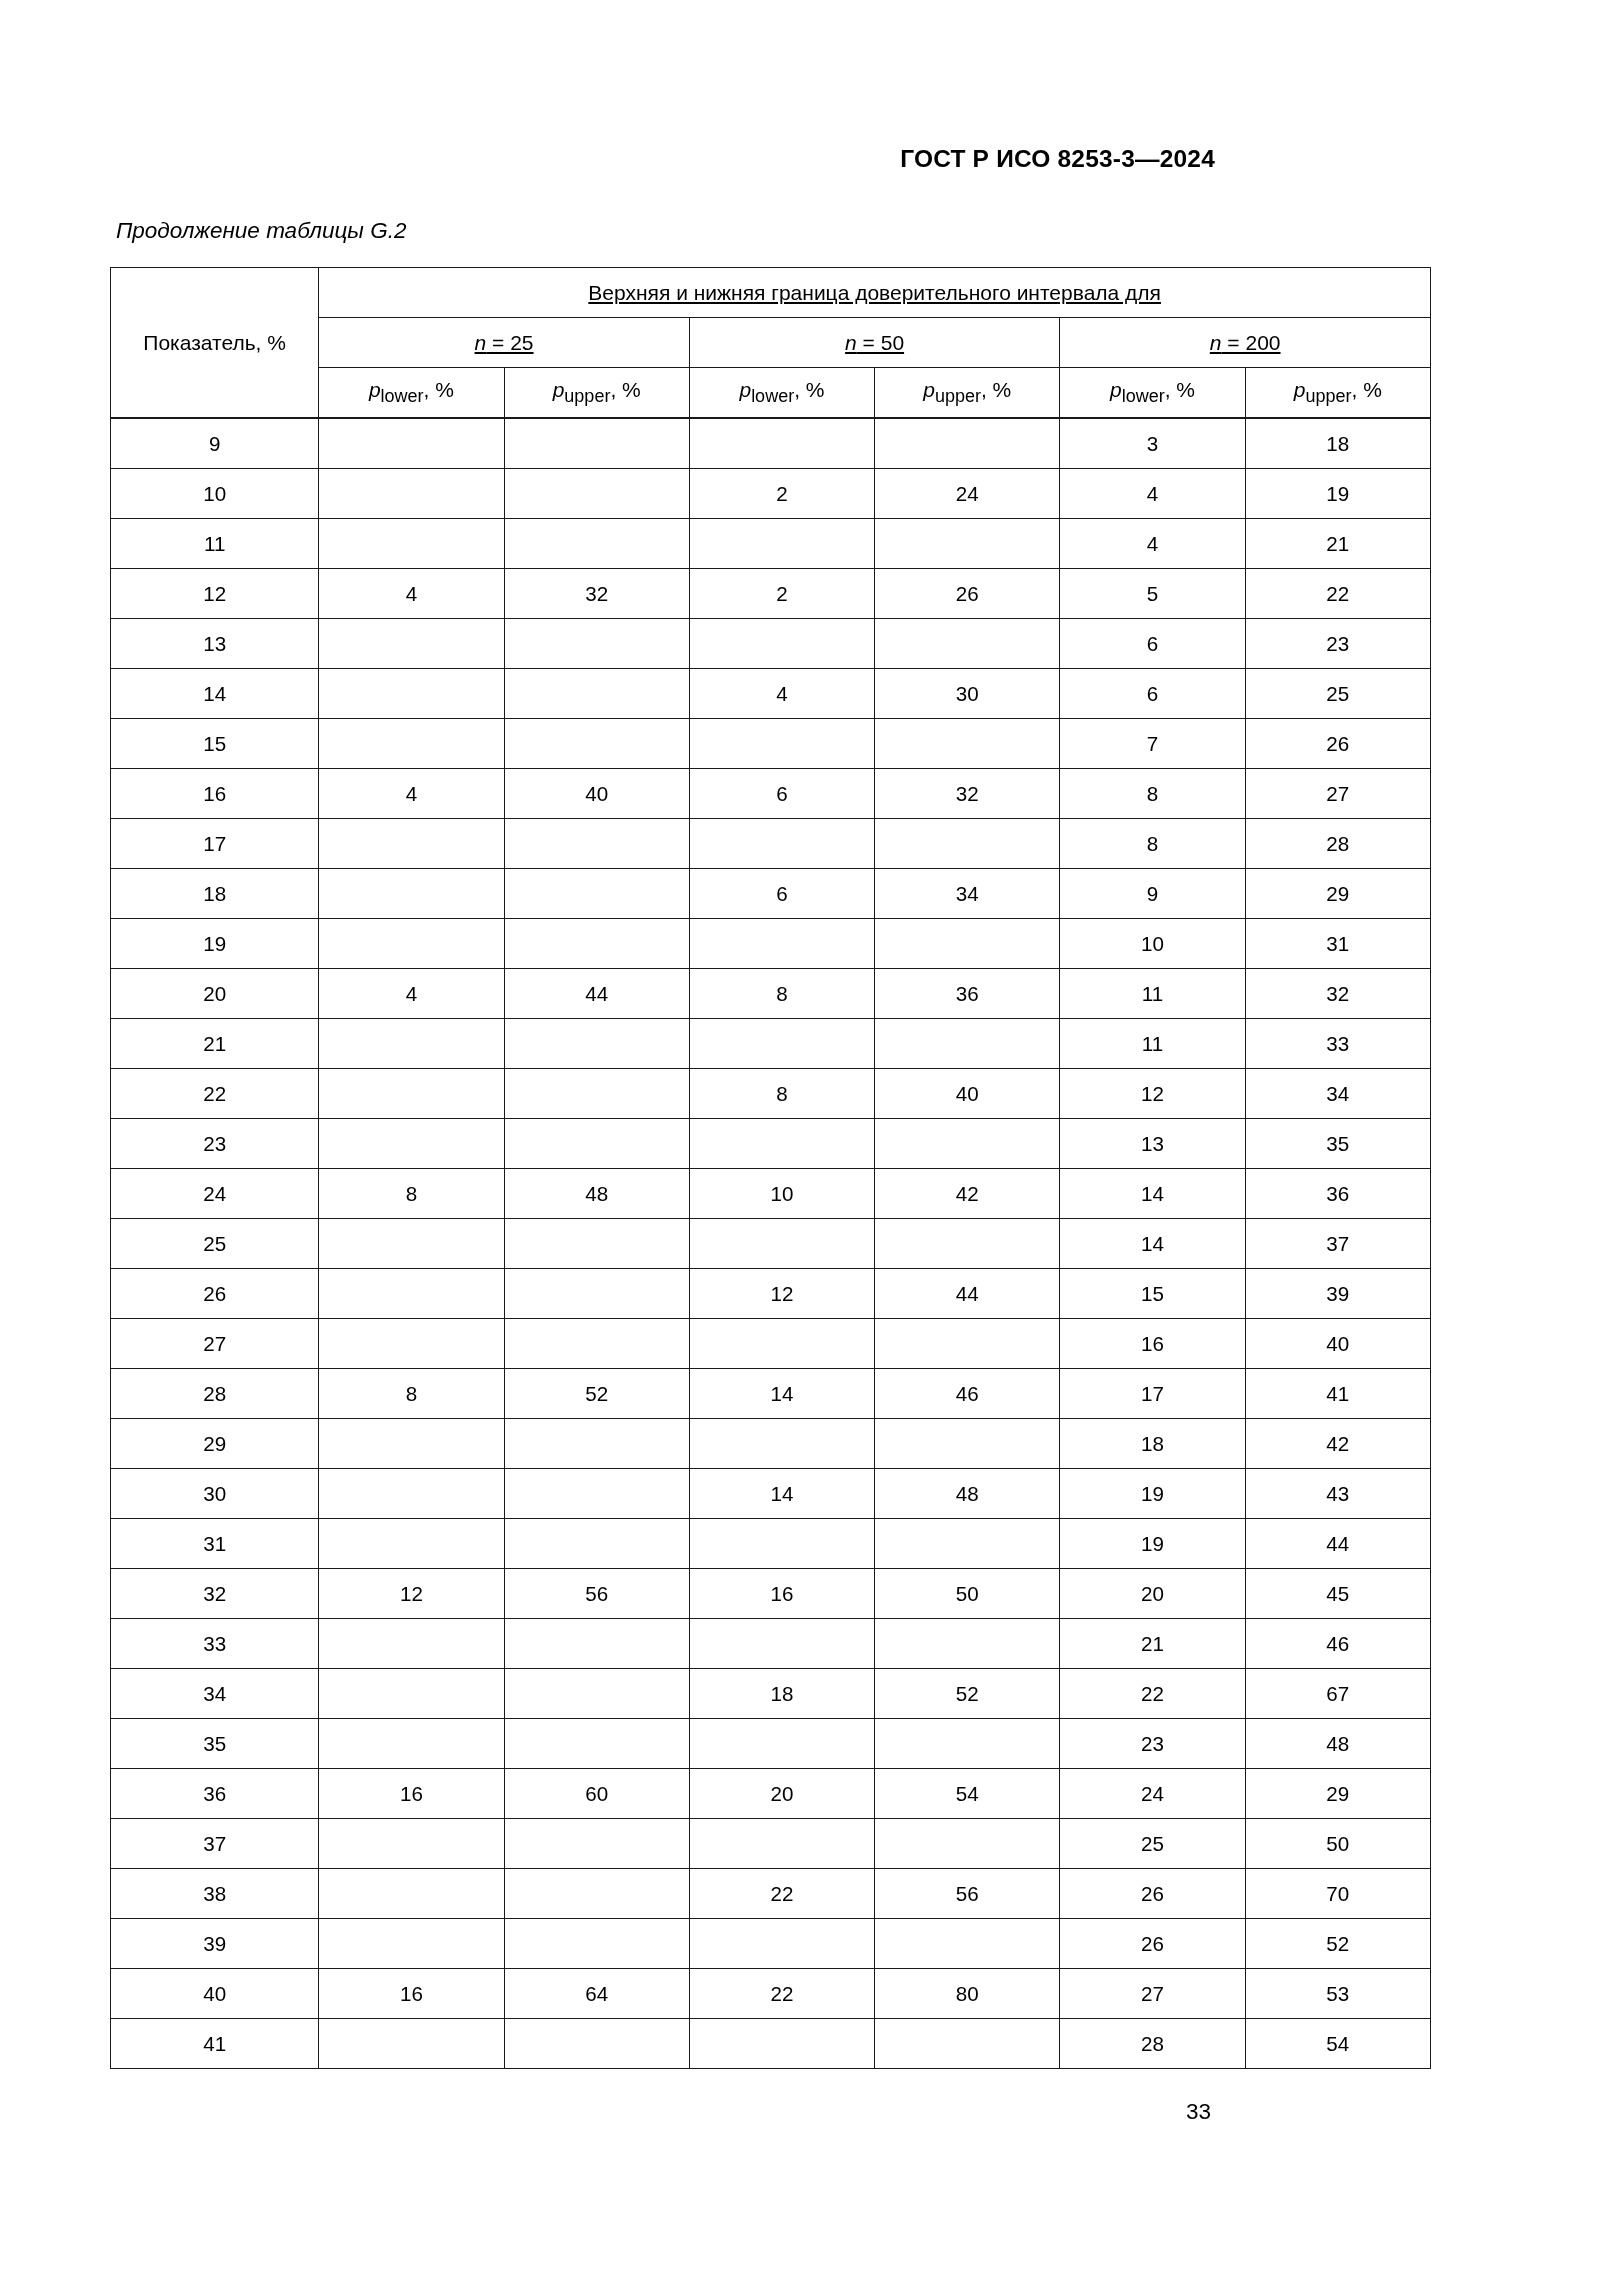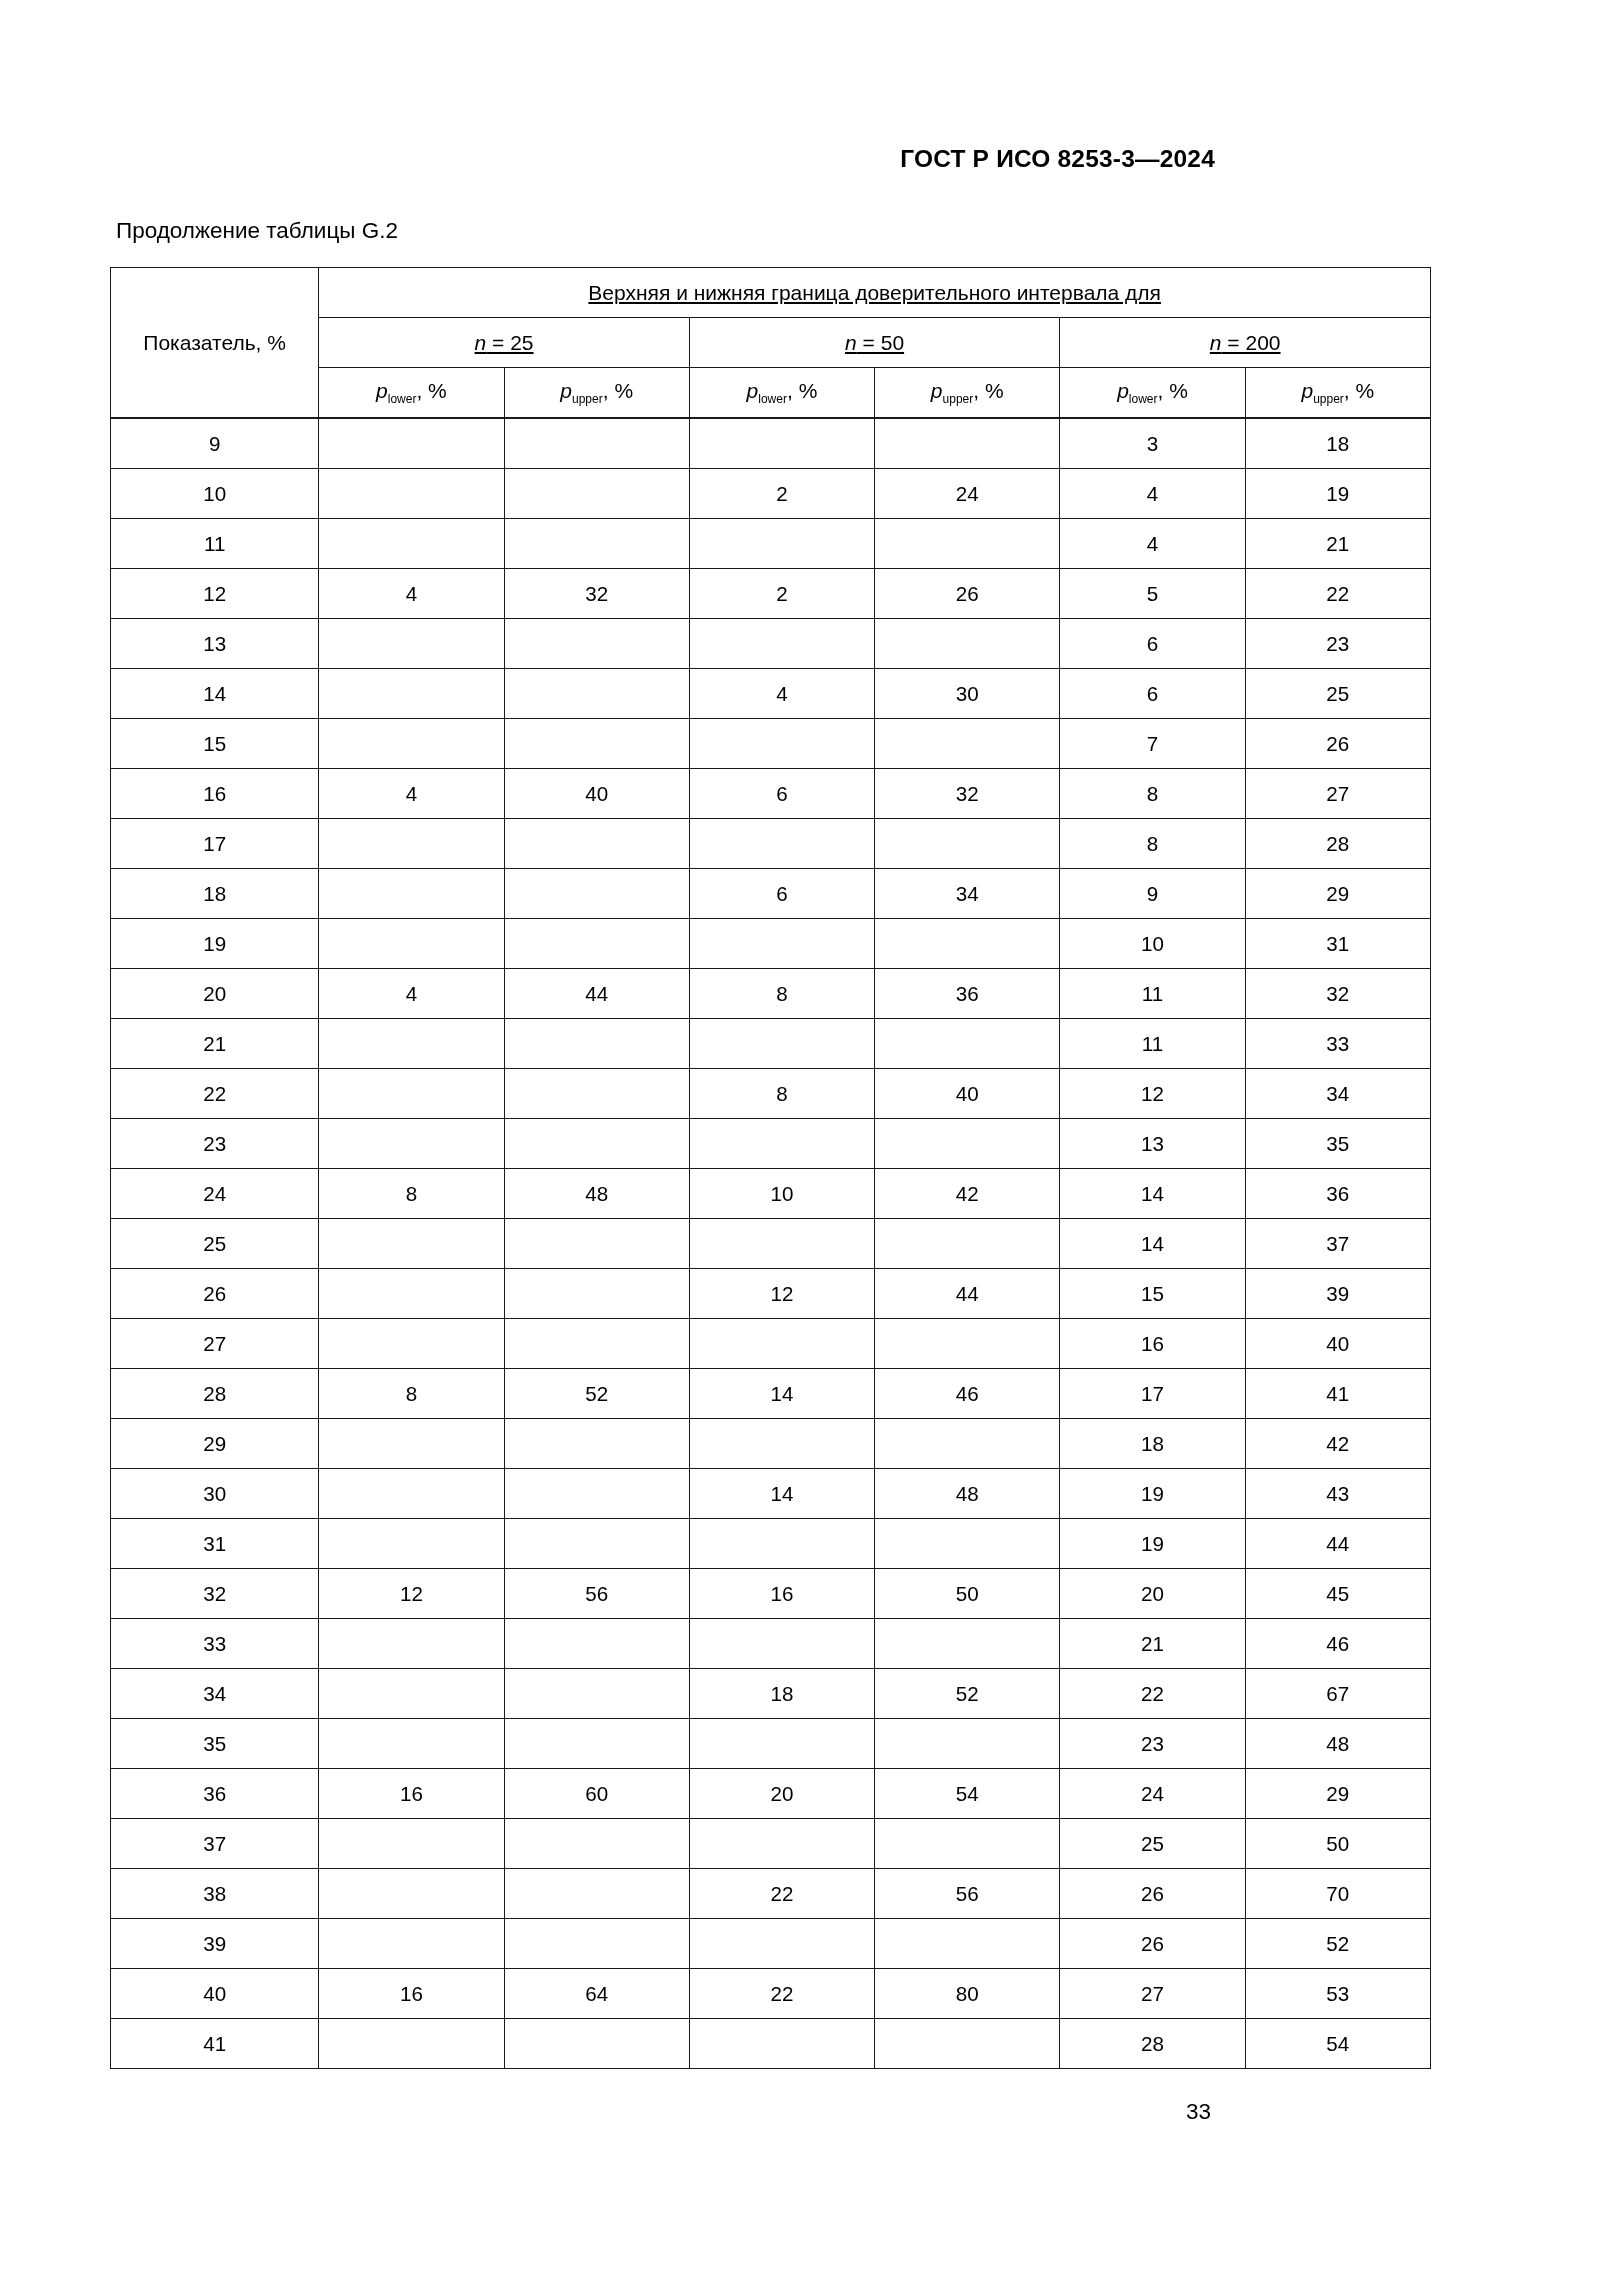--- a/index.html
+++ b/index.html
@@ -29,20 +29,21 @@
     font-size: 24.5px;
     font-weight: bold;
     letter-spacing: 0.2px;
     white-space: nowrap;
   }
   .table-caption {
     position: absolute;
     top: 218px;
     left: 116px;
     font-size: 22.5px;
+    font-style: italic;
   }
   .table-wrap {
     position: absolute;
     top: 267px;
     left: 110px;
     width: 1321px;
   }
   table.g2 {
     border-collapse: collapse;
     width: 1321px;
@@ -64,21 +65,21 @@
     height: 47px;
     text-decoration: underline;
   }
   .col-ind {
     width: 208px;
   }
   .col-val {
     width: 185px;
   }
   .sub {
-    font-size: 12px;
+    font-size: 18px;
     vertical-align: sub;
   }
   .ital {
     font-style: italic;
   }
   .thick-bottom {
     border-bottom: 2px solid #1a1a1a !important;
   }
   .row-cell {
     height: 49px;

